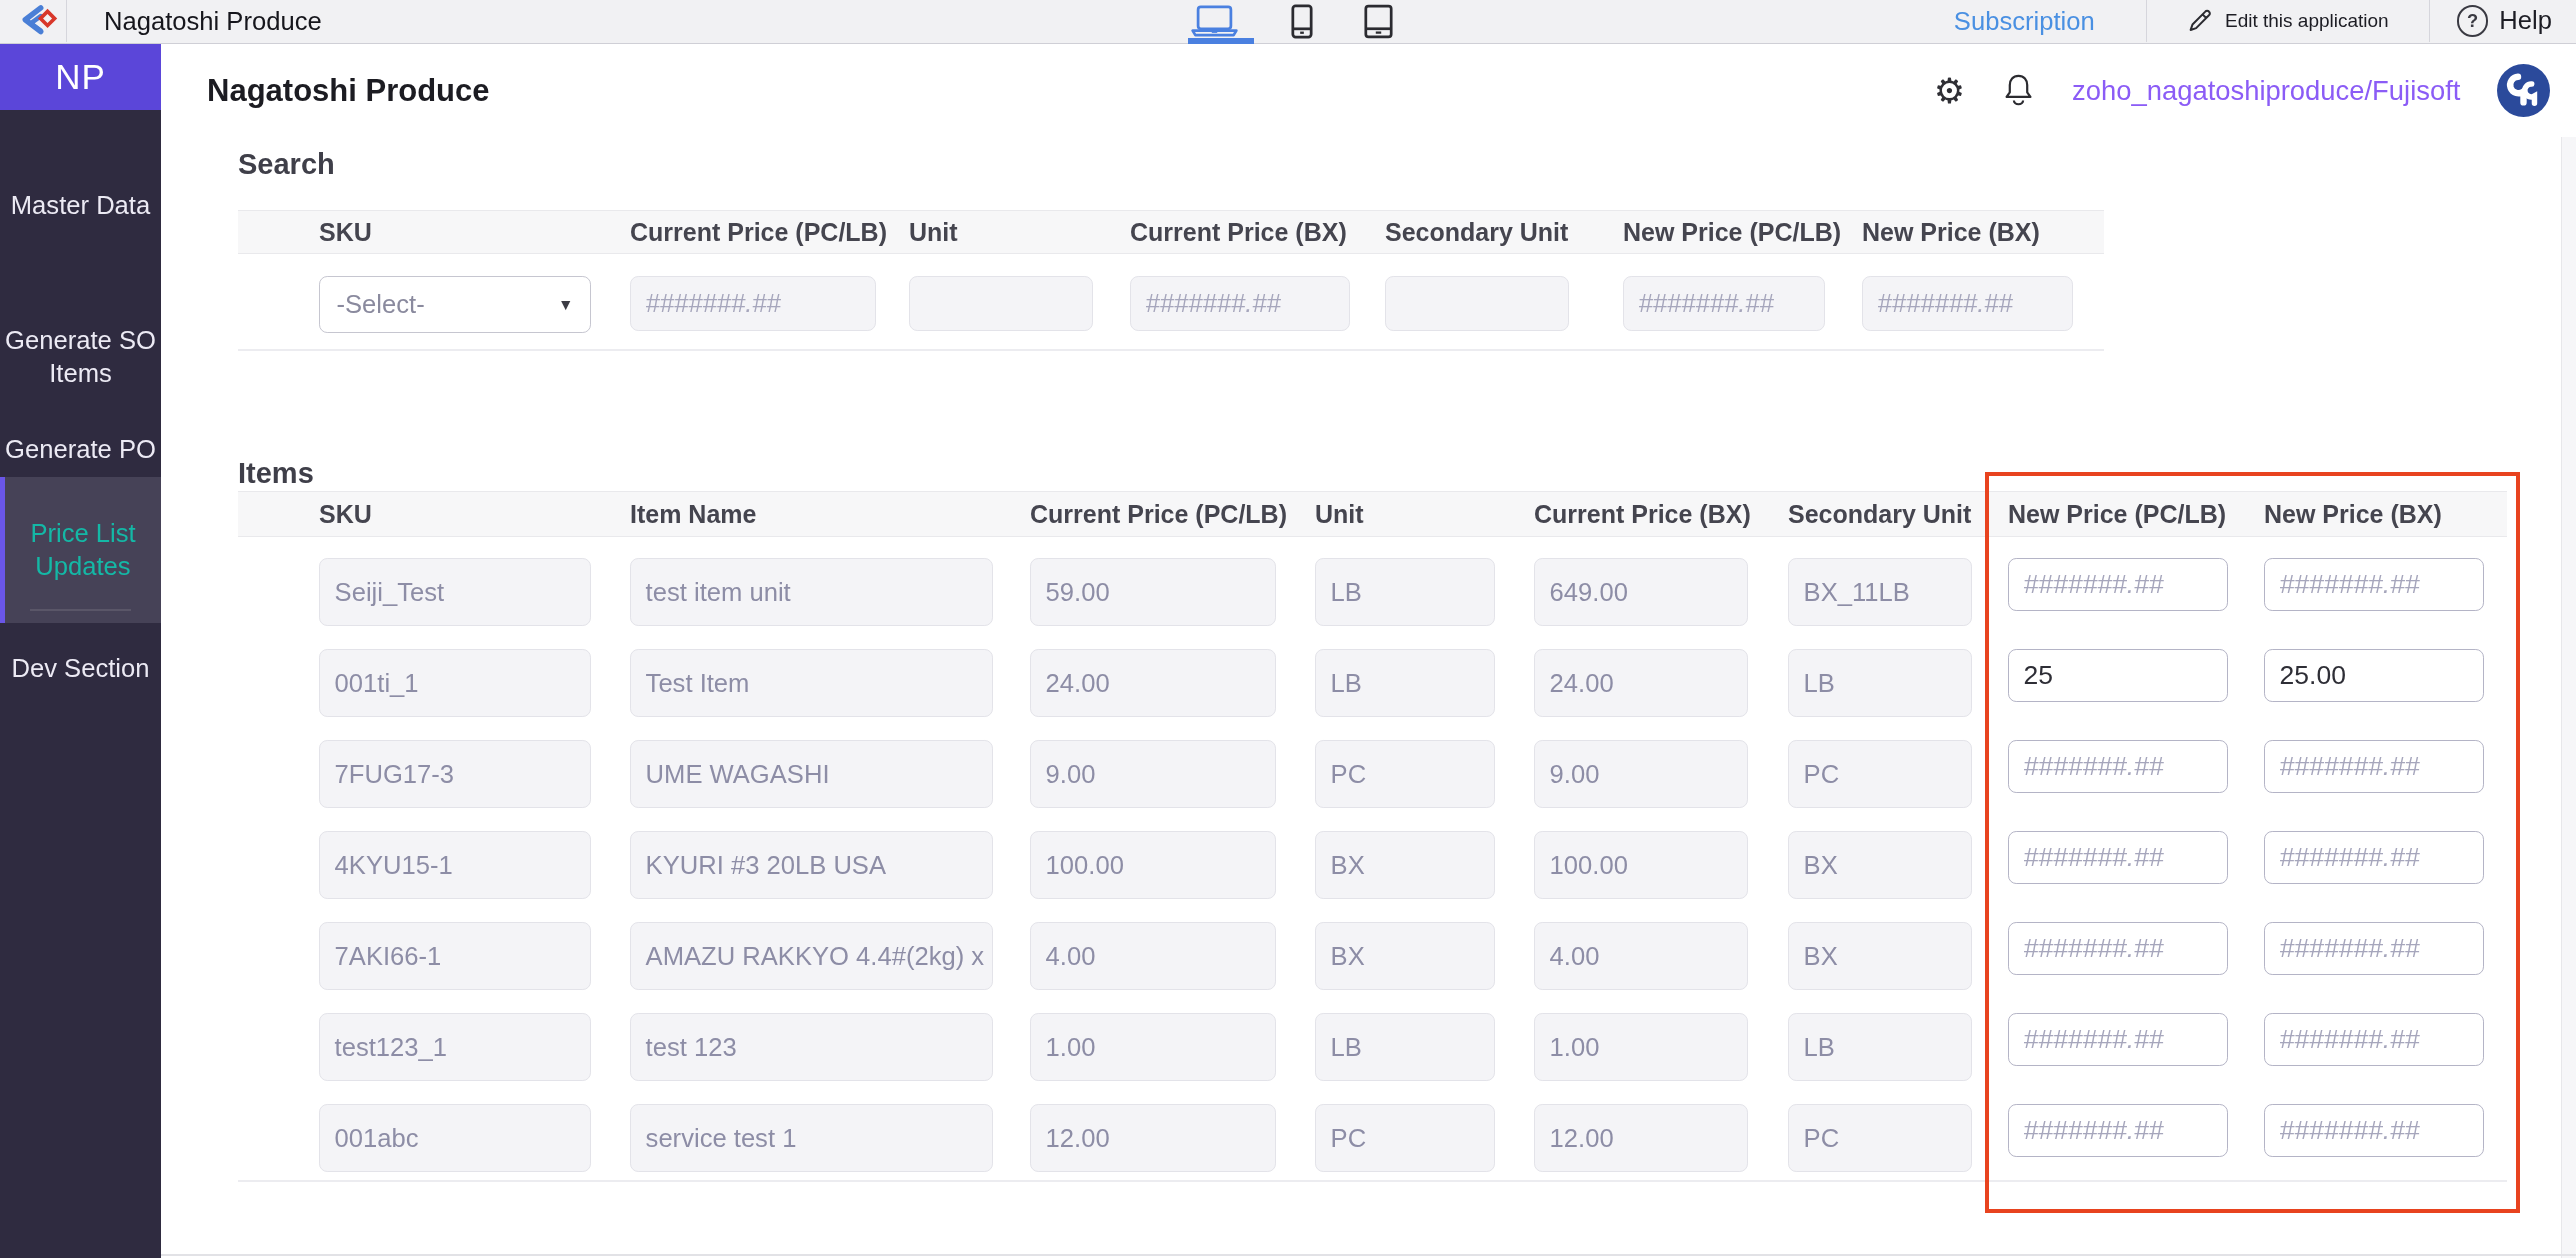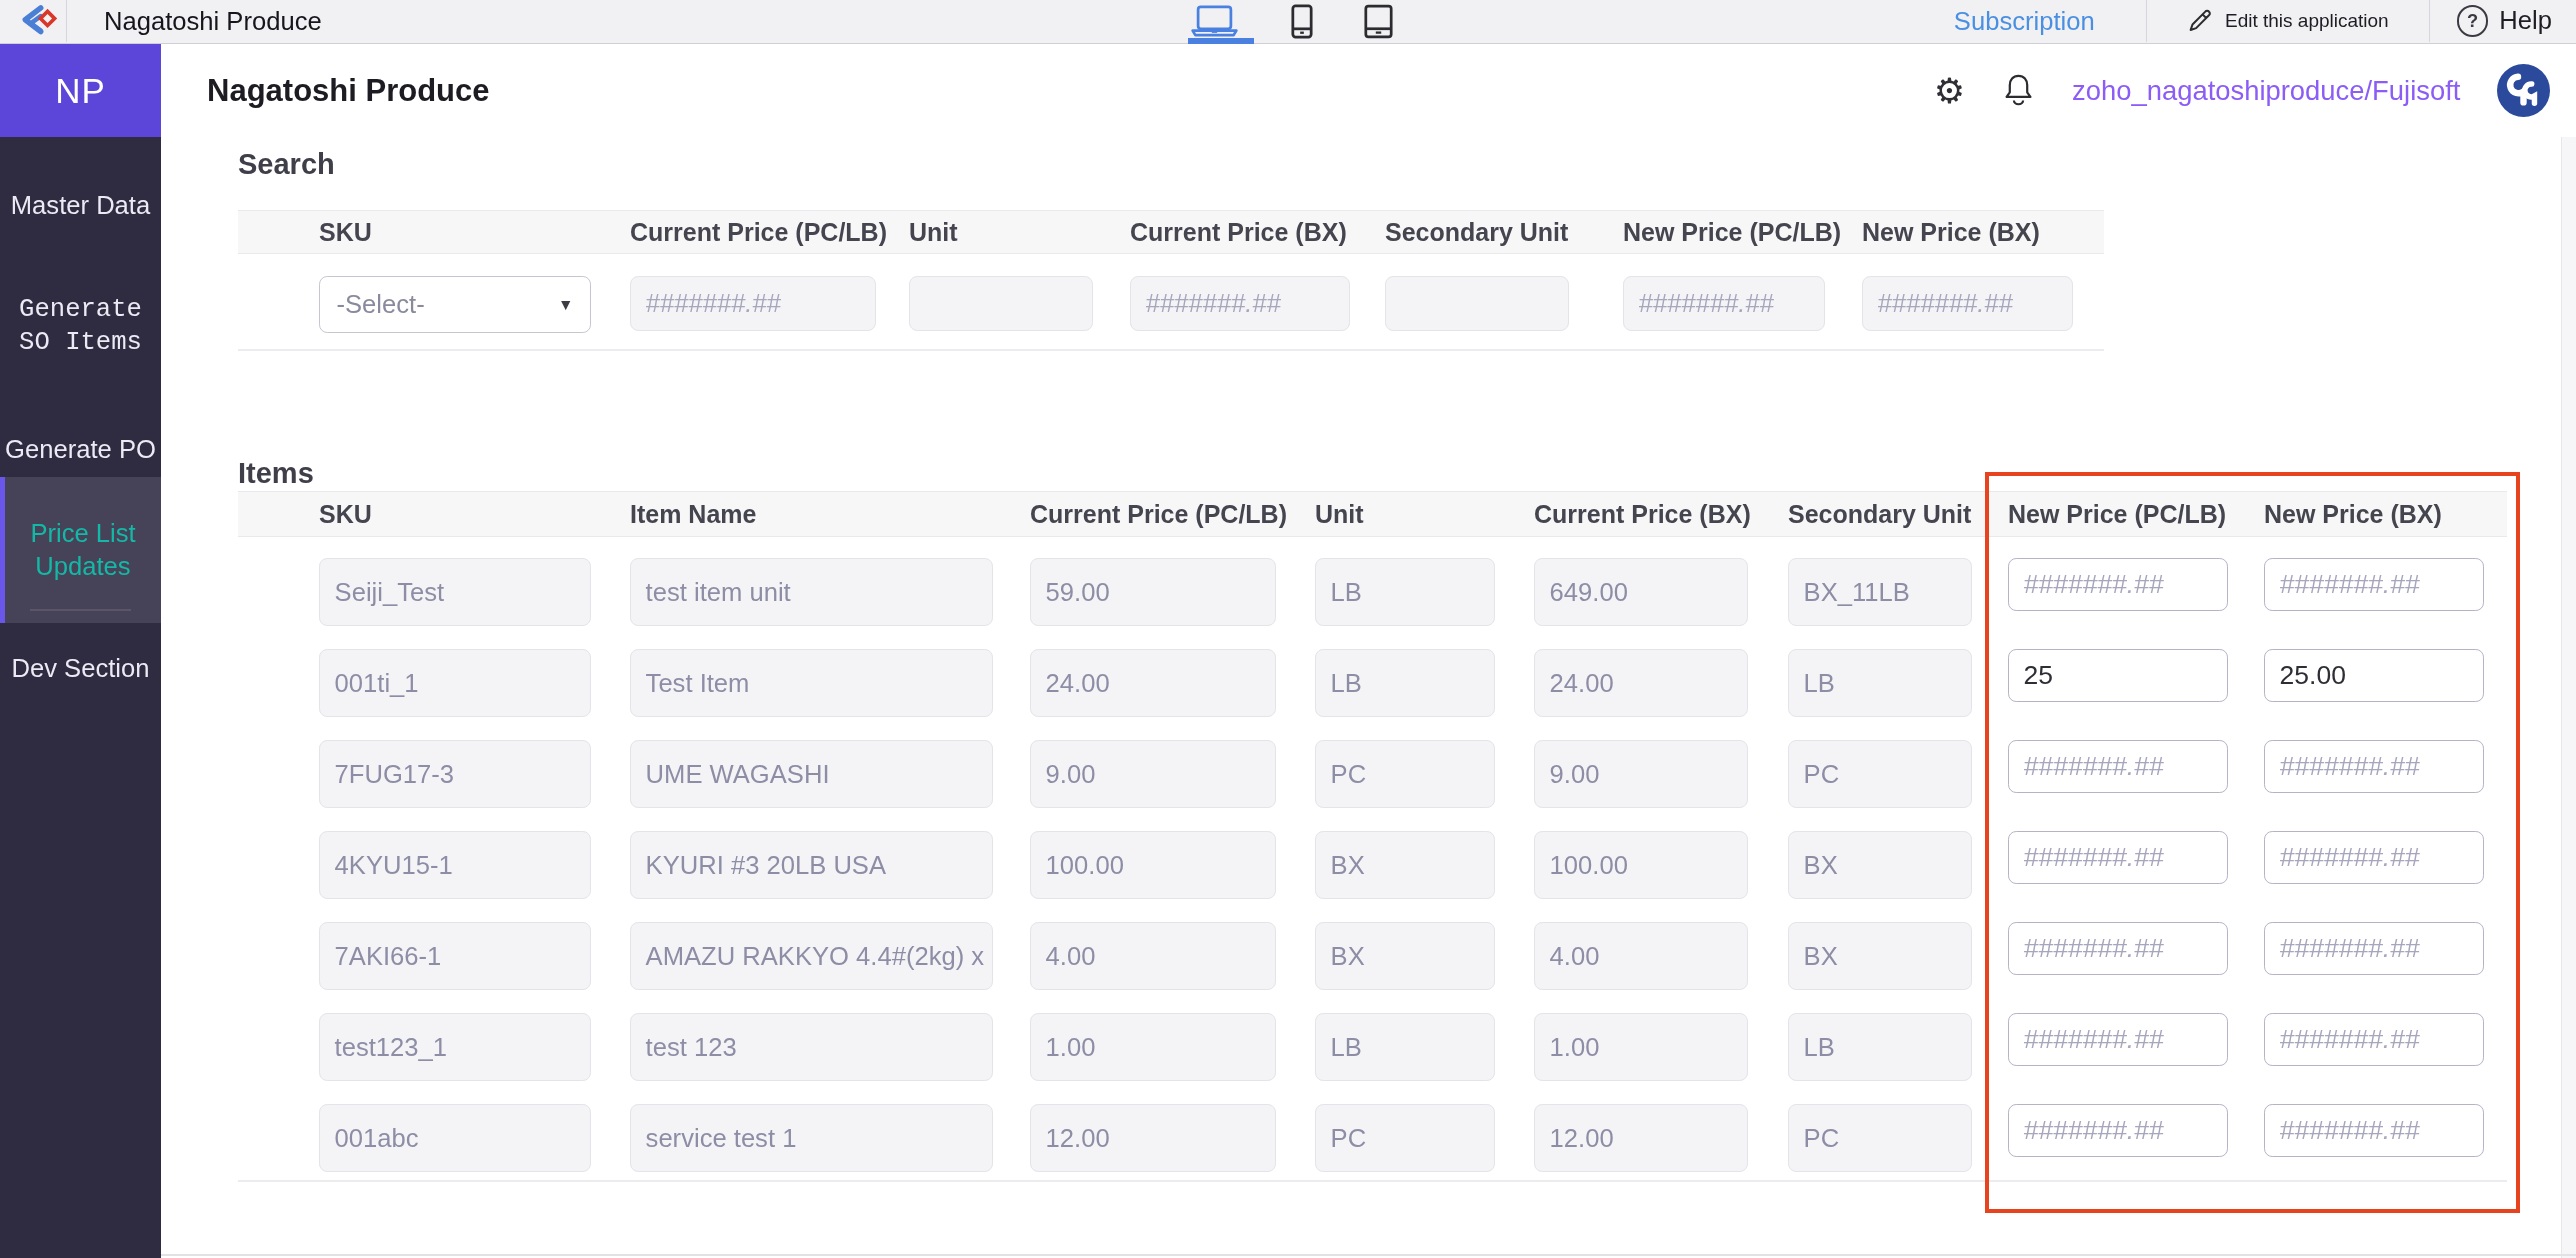--- a/index.html
+++ b/index.html
@@ -21,26 +21,26 @@
   .tb-edit{display:flex;align-items:center;gap:12.8px;font-size:19px;color:#1d1d24;
            padding:0 40px;cursor:pointer;}
   .tb-help{display:flex;align-items:center;gap:11px;font-size:25.6px;color:#1d1d24;
            padding:0 24px 0 27.4px;cursor:pointer;}
   .help-circ{width:27.4px;height:27.4px;border:2.3px solid #3a3a42;border-radius:50%;
              display:flex;align-items:center;justify-content:center;font-size:18.3px;
              color:#3a3a42;font-weight:bold;}
 
   
   .sidebar{position:absolute;left:0;top:44px;width:161px;height:1215px;background:#2f2b40;}
-  .np{height:93px;background:#5b46d9;color:#fff;font-size:35px;display:flex;
+  .np{height:66px;background:#5b46d9;color:#fff;font-size:35px;display:flex;
       align-items:center;justify-content:center;letter-spacing:0.9px;}
   .sbi{position:absolute;left:0;width:161px;text-align:center;font-size:25.6px;
        color:#eceaf4;line-height:33px;cursor:pointer;padding:0;}
   .i0{top:145px;}
-  .i1{top:249px;font-family:Liberation Mono, monospace;}
+  .i1{top:280px;}
   .i2{top:389px;}
   .i3{top:433px;height:146px;display:flex;align-items:center;justify-content:center;}
   .i3.active{background:#464257;border-left:5.5px solid #6a56e8;width:156px;color:#14b8a6;}
   .sb-divider{position:absolute;top:565px;left:30px;width:101px;height:1.8px;background:#5a5668;}
   .i4{top:608px;}
 
   
   .header{position:absolute;left:161px;top:44px;width:2415px;height:93px;background:#fff;}
   .hd-title{position:absolute;left:46px;top:0;height:93px;line-height:93px;
             font-size:31px;font-weight:bold;color:#1c1c22;}

